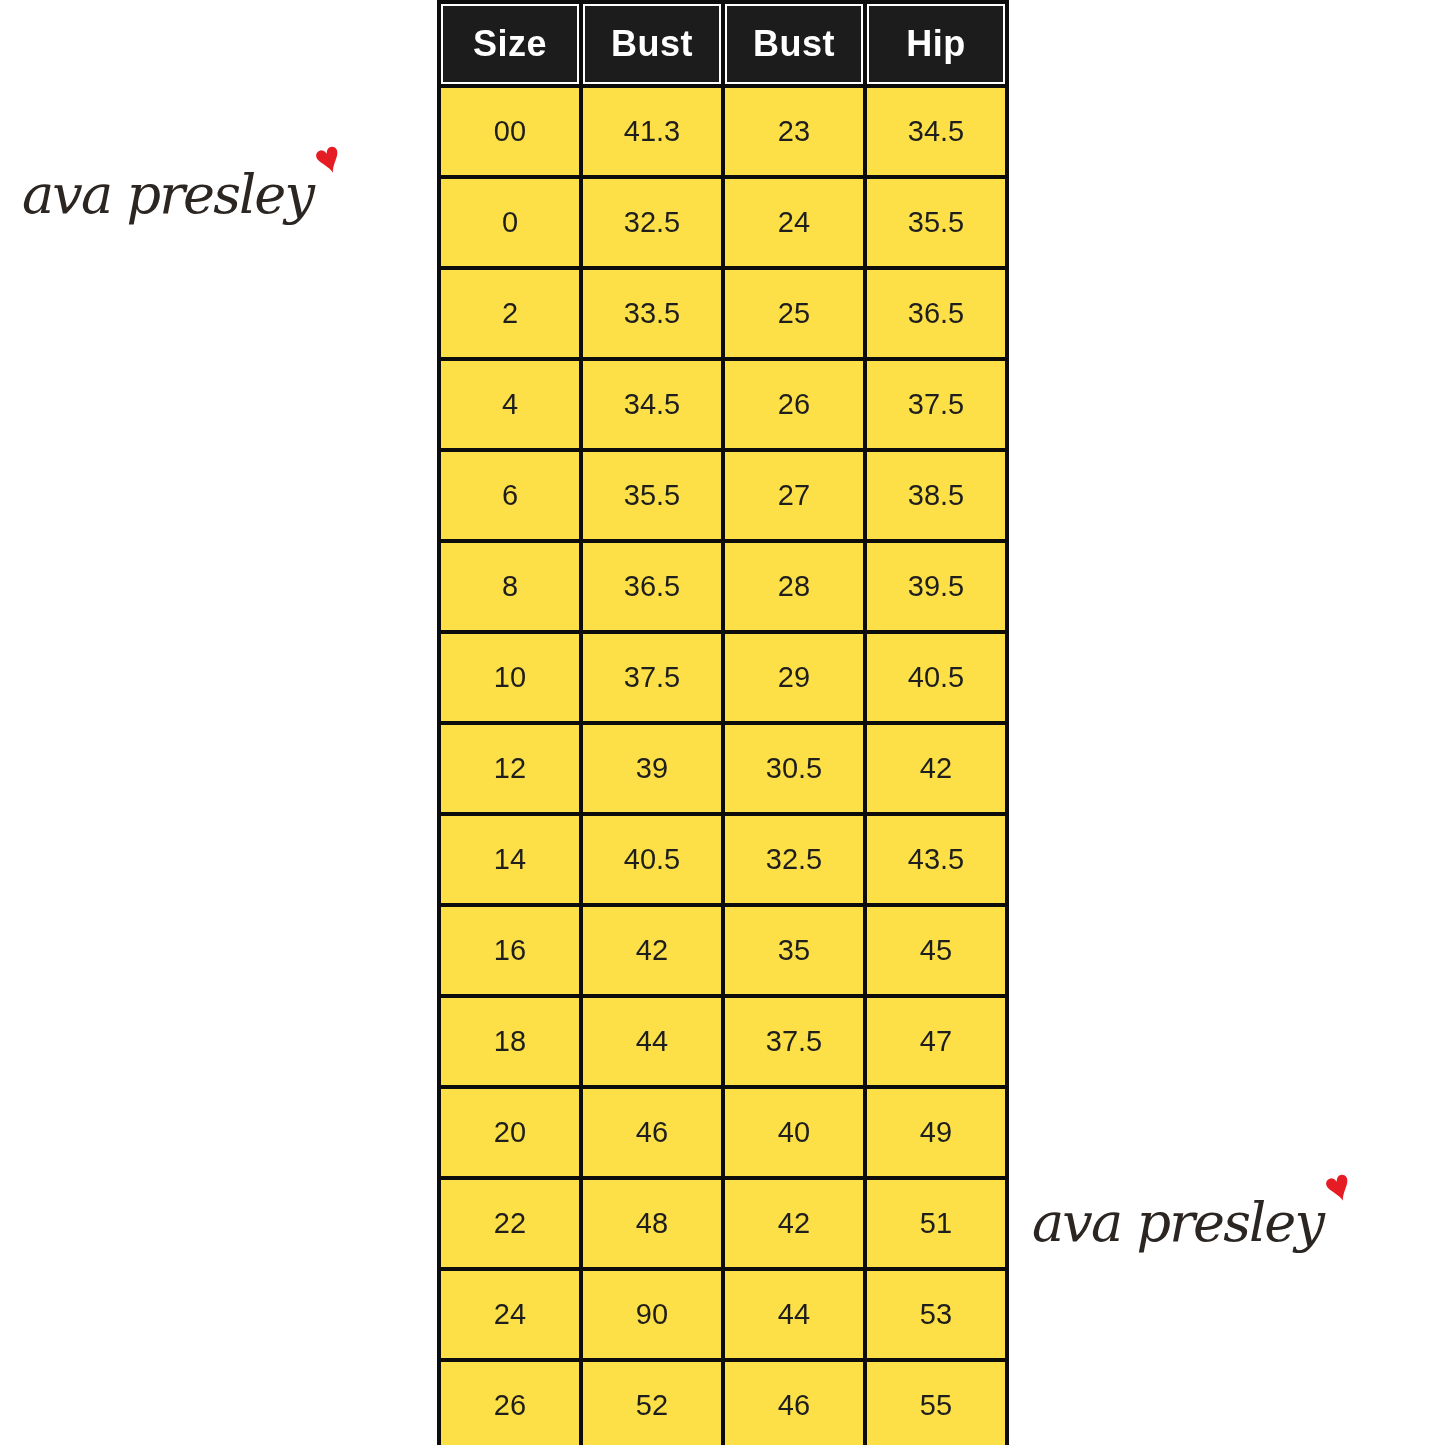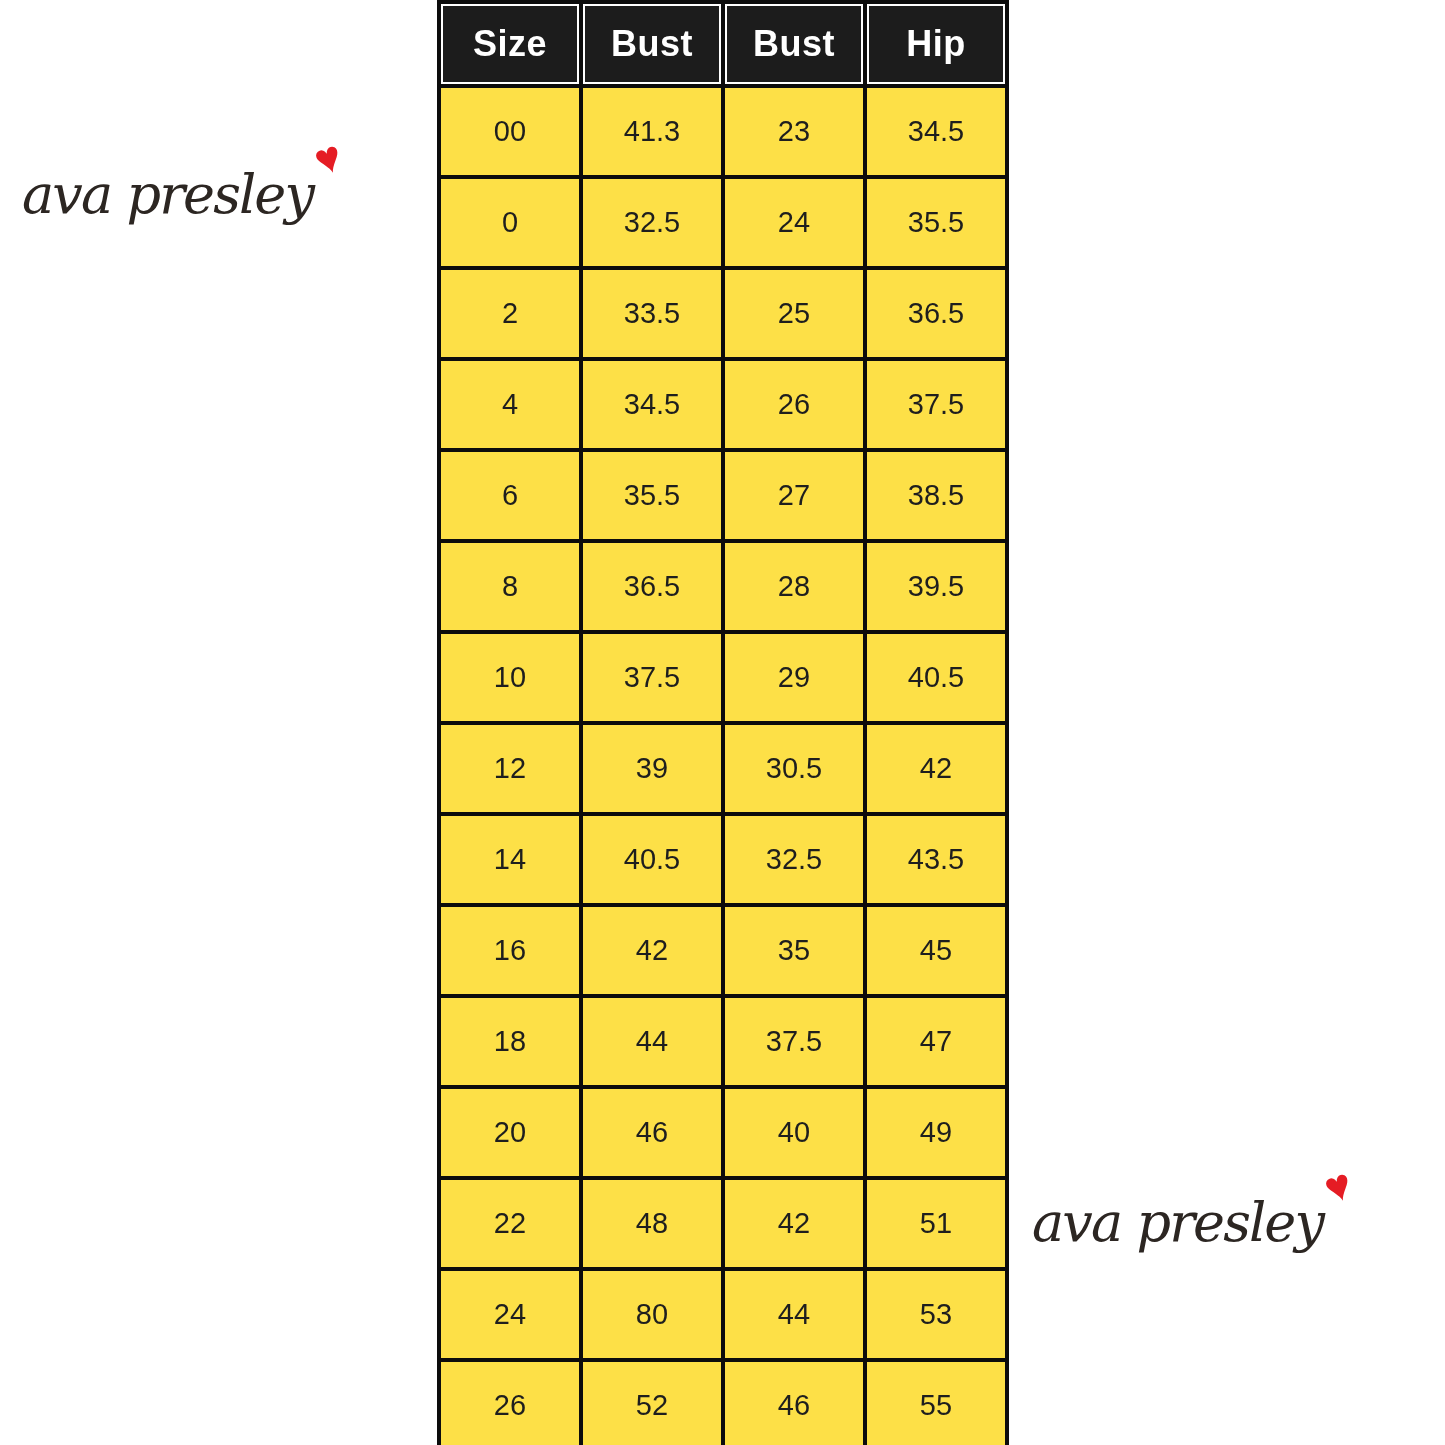--- a/index.html
+++ b/index.html
@@ -167,21 +167,21 @@
           <td>49</td>
         </tr>
         <tr>
           <td>22</td>
           <td>48</td>
           <td>42</td>
           <td>51</td>
         </tr>
         <tr>
           <td>24</td>
-          <td>80</td>
+          <td>90</td>
           <td>44</td>
           <td>53</td>
         </tr>
         <tr>
           <td>26</td>
           <td>52</td>
           <td>46</td>
           <td>55</td>
         </tr>
       </tbody>

